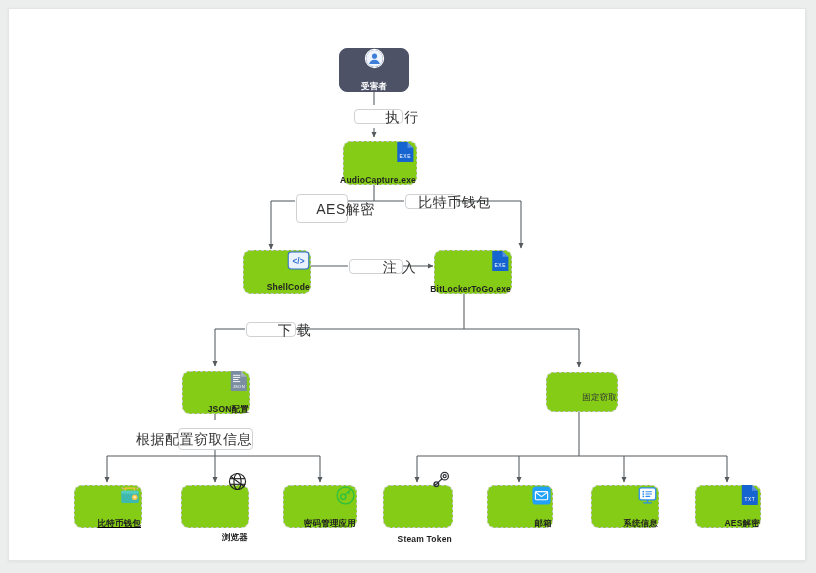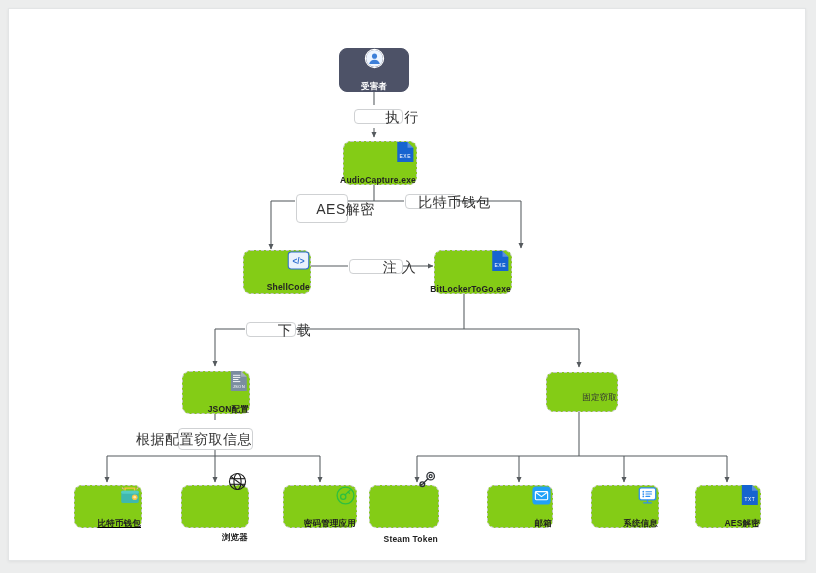--- a/index.html
+++ b/index.html
@@ -230,21 +230,21 @@
         <svg width="21" height="21" viewBox="0 0 24 24">
           <circle cx="12" cy="12" r="9.6" fill="none" stroke="#2fbf3f" stroke-width="1.5"></circle>
           <circle cx="9.4" cy="13.4" r="3" fill="none" stroke="#2fbf3f" stroke-width="1.5"></circle>
           <path d="M11.5,11.3 L17.2,6" fill="none" stroke="#2fbf3f" stroke-width="1.5" stroke-linecap="round"></path>
           <path d="M15.1,8.1 L16.6,9.6" fill="none" stroke="#2fbf3f" stroke-width="1.5" stroke-linecap="round"></path>
         </svg>
       </span>
       <span class="lbl">密码管理应用</span>
     </div>
 
-    <div class="node dashed" style="left:360px;top:476px;width:70px;height:43px;gap:32px;">
+    <div class="node dashed" style="left:374px;top:476px;width:70px;height:43px;gap:32px;">
       <span class="ico">
         <svg width="21" height="21" viewBox="0 0 24 24">
           <g fill="none" stroke="#2f3338" stroke-width="1.45" stroke-linecap="round">
             <circle cx="15.6" cy="8.2" r="4.3"></circle>
             <circle cx="15.6" cy="8.2" r="1.7"></circle>
             <path d="M12.5,11.1 L7.4,16.1"></path>
             <circle cx="6.1" cy="17.3" r="2.7"></circle>
             <path d="M3.6,18.4 L8.7,16.2"></path>
           </g>
         </svg>

